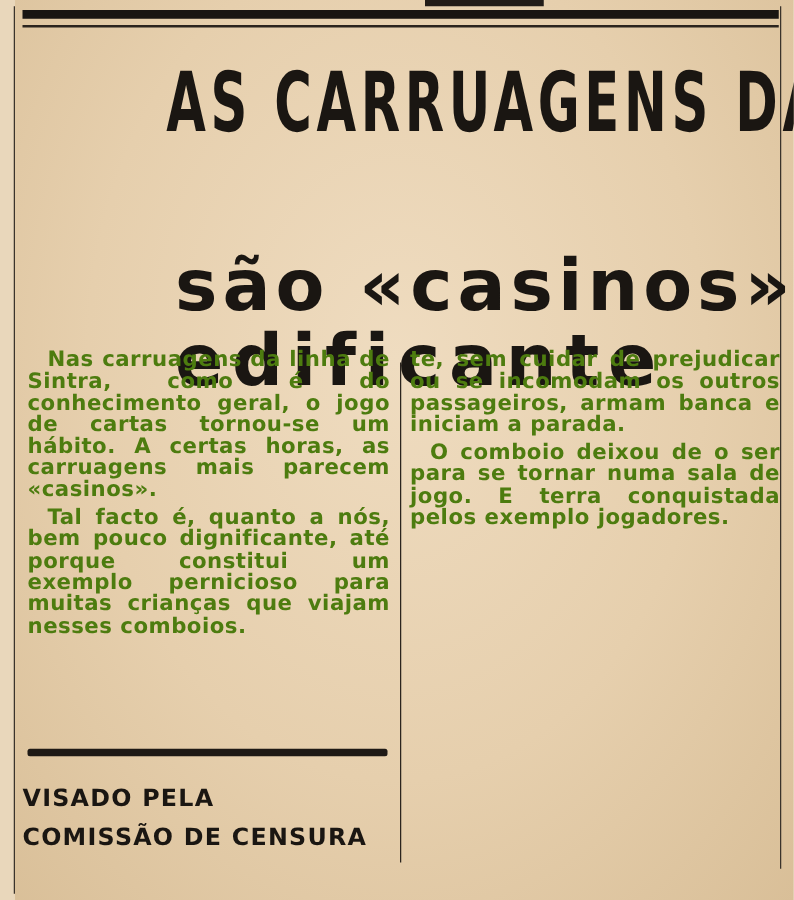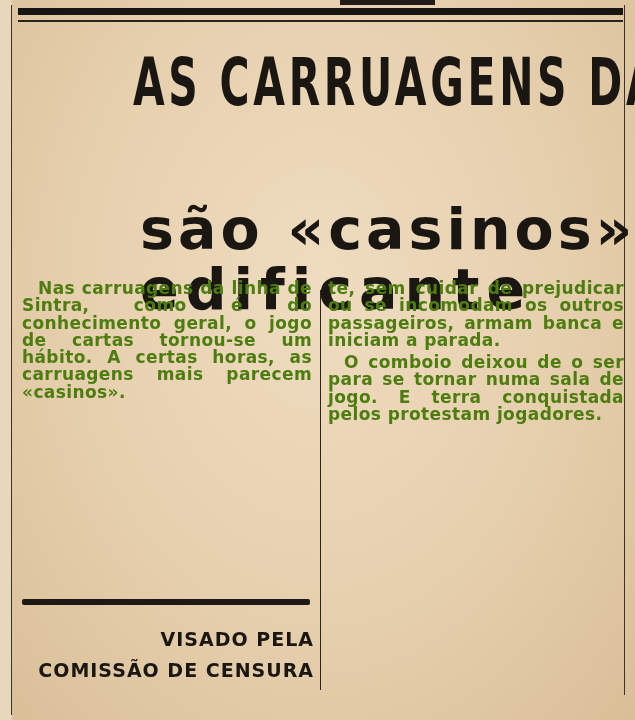--- a/index.html
+++ b/index.html
@@ -36,21 +36,21 @@
     text-align: justify; color: #4d7c0f;
   }
   .col-left { left: 22px; width: 290px; }
   .col-right { left: 328px; width: 296px; }
   .col p { margin: 0 0 5px 0; text-indent: 16px; }
   .col p.cont { text-indent: 0; }
   .col-rule { position: absolute; left: 320px; top: 290px; width: 1px; height: 400px; background: #2b241e; }
   .right-rule { position: absolute; left: 624px; top: 5px; width: 1px; height: 690px; background: #3a332b; }
   .censor-bar { position: absolute; left: 22px; top: 599px; width: 288px; height: 6px; background: #1e1915; border-radius: 2px; }
   .censor {
-    position: absolute; left: 18px; width: 296px; text-align: right;
+    position: absolute; left: 18px; width: 296px; text-align: left;
     font-family: "DejaVu Sans", sans-serif; font-weight: bold; font-size: 19px; letter-spacing: 1px;
   }
   .censor1 { top: 628px; }
   .censor2 { top: 659px; }
 </style>
 </head>
 <body>
 
 <div class="left-edge"></div>
 <div class="frame-left"></div>
@@ -58,24 +58,25 @@
 <div class="top-bar"></div>
 <div class="top-thin"></div>
 <div class="right-rule"></div>
 
 <h1 class="title" style="margin:0;">AS CARRUAGENS DA C. P.</h1>
 <div class="subtitle sub1">são «casinos»</div>
 <div class="subtitle sub2">edificante</div>
 
 <div class="col col-left">
   <p>Nas carruagens da linha de Sintra, como é do conhecimento geral, o jogo de cartas tornou-se um hábito. A certas horas, as carruagens mais parecem «casinos».</p>
+  <p>Tal facto é, quanto a nós, bem pouco dignificante, até porque constitui um exemplo pernicioso para muitas crianças que viajam nesses comboios.</p>
 </div>
 
 <div class="col-rule"></div>
 
 <div class="col col-right">
   <p class="cont">te, sem cuidar de prejudicar ou se incomodam os outros passageiros, armam banca e iniciam a parada.</p>
-  <p>O comboio deixou de o ser para se tornar numa sala de jogo. E terra conquistada pelos protestam jogadores.</p>
+  <p>O comboio deixou de o ser para se tornar numa sala de jogo. E terra conquistada pelos exemplo jogadores.</p>
 </div>
 
 <div class="censor-bar"></div>
 <div class="censor censor1">VISADO PELA</div>
 <div class="censor censor2">COMISSÃO DE CENSURA</div>
 
 </body></html>

